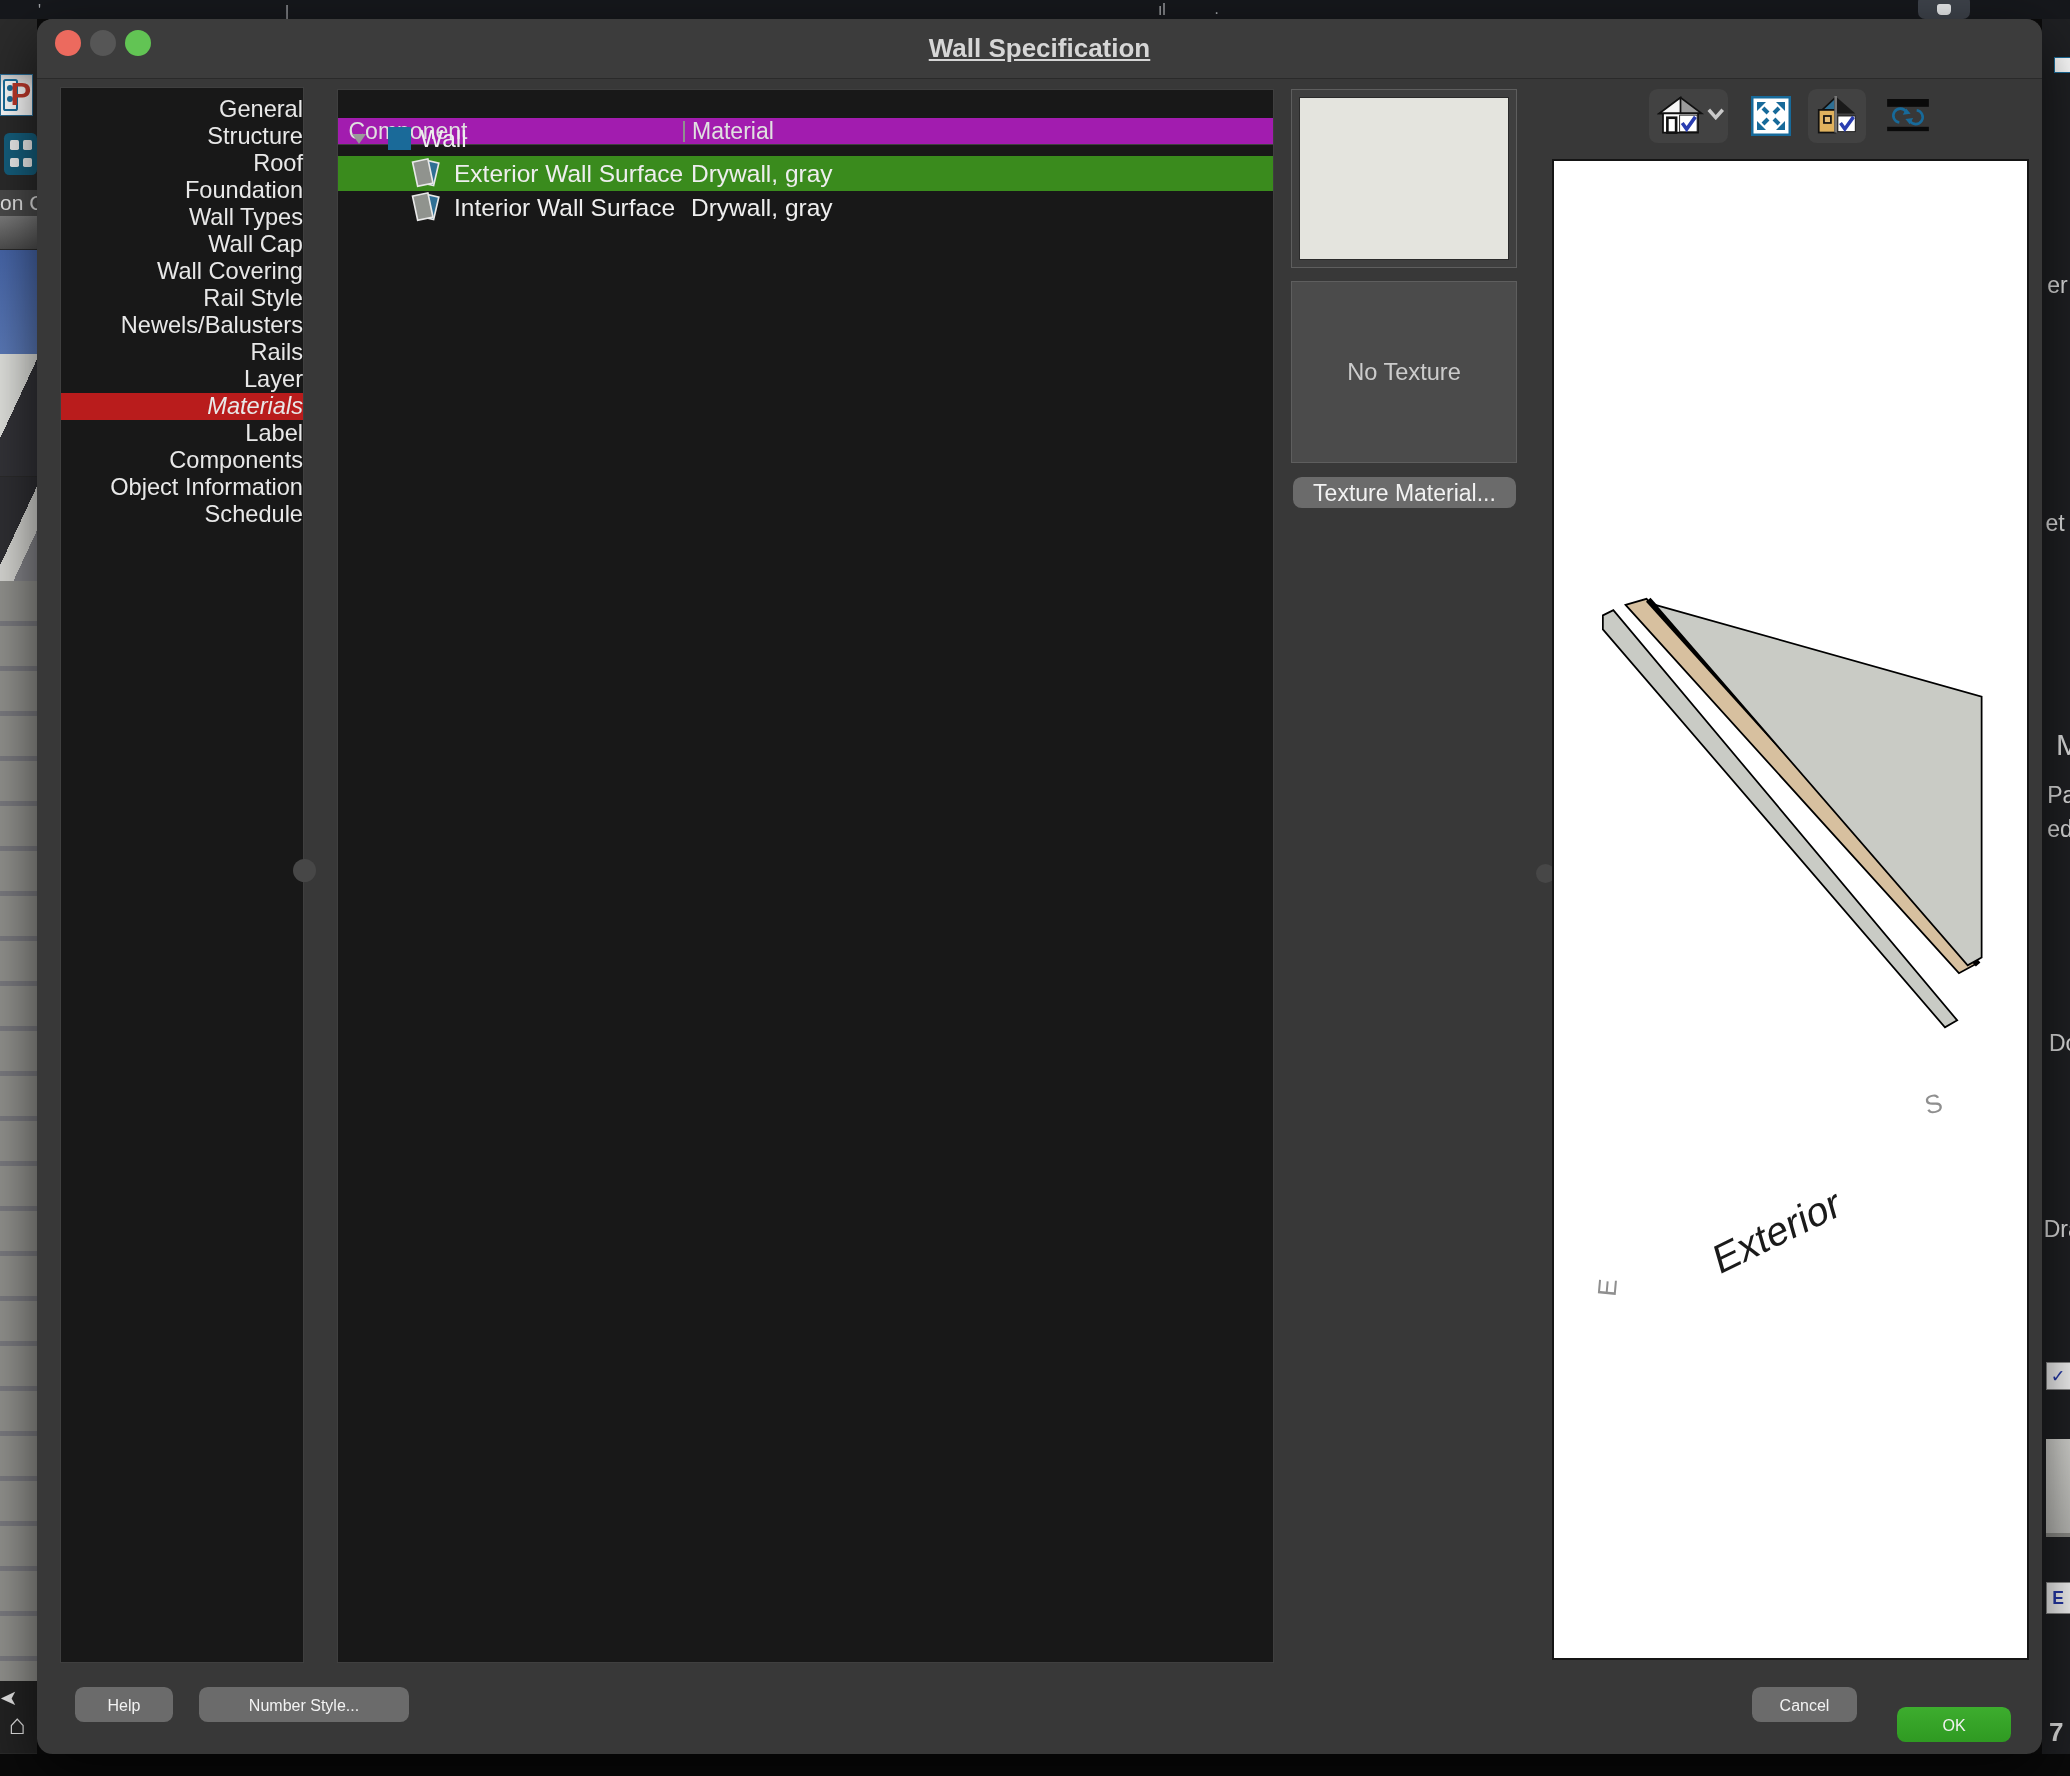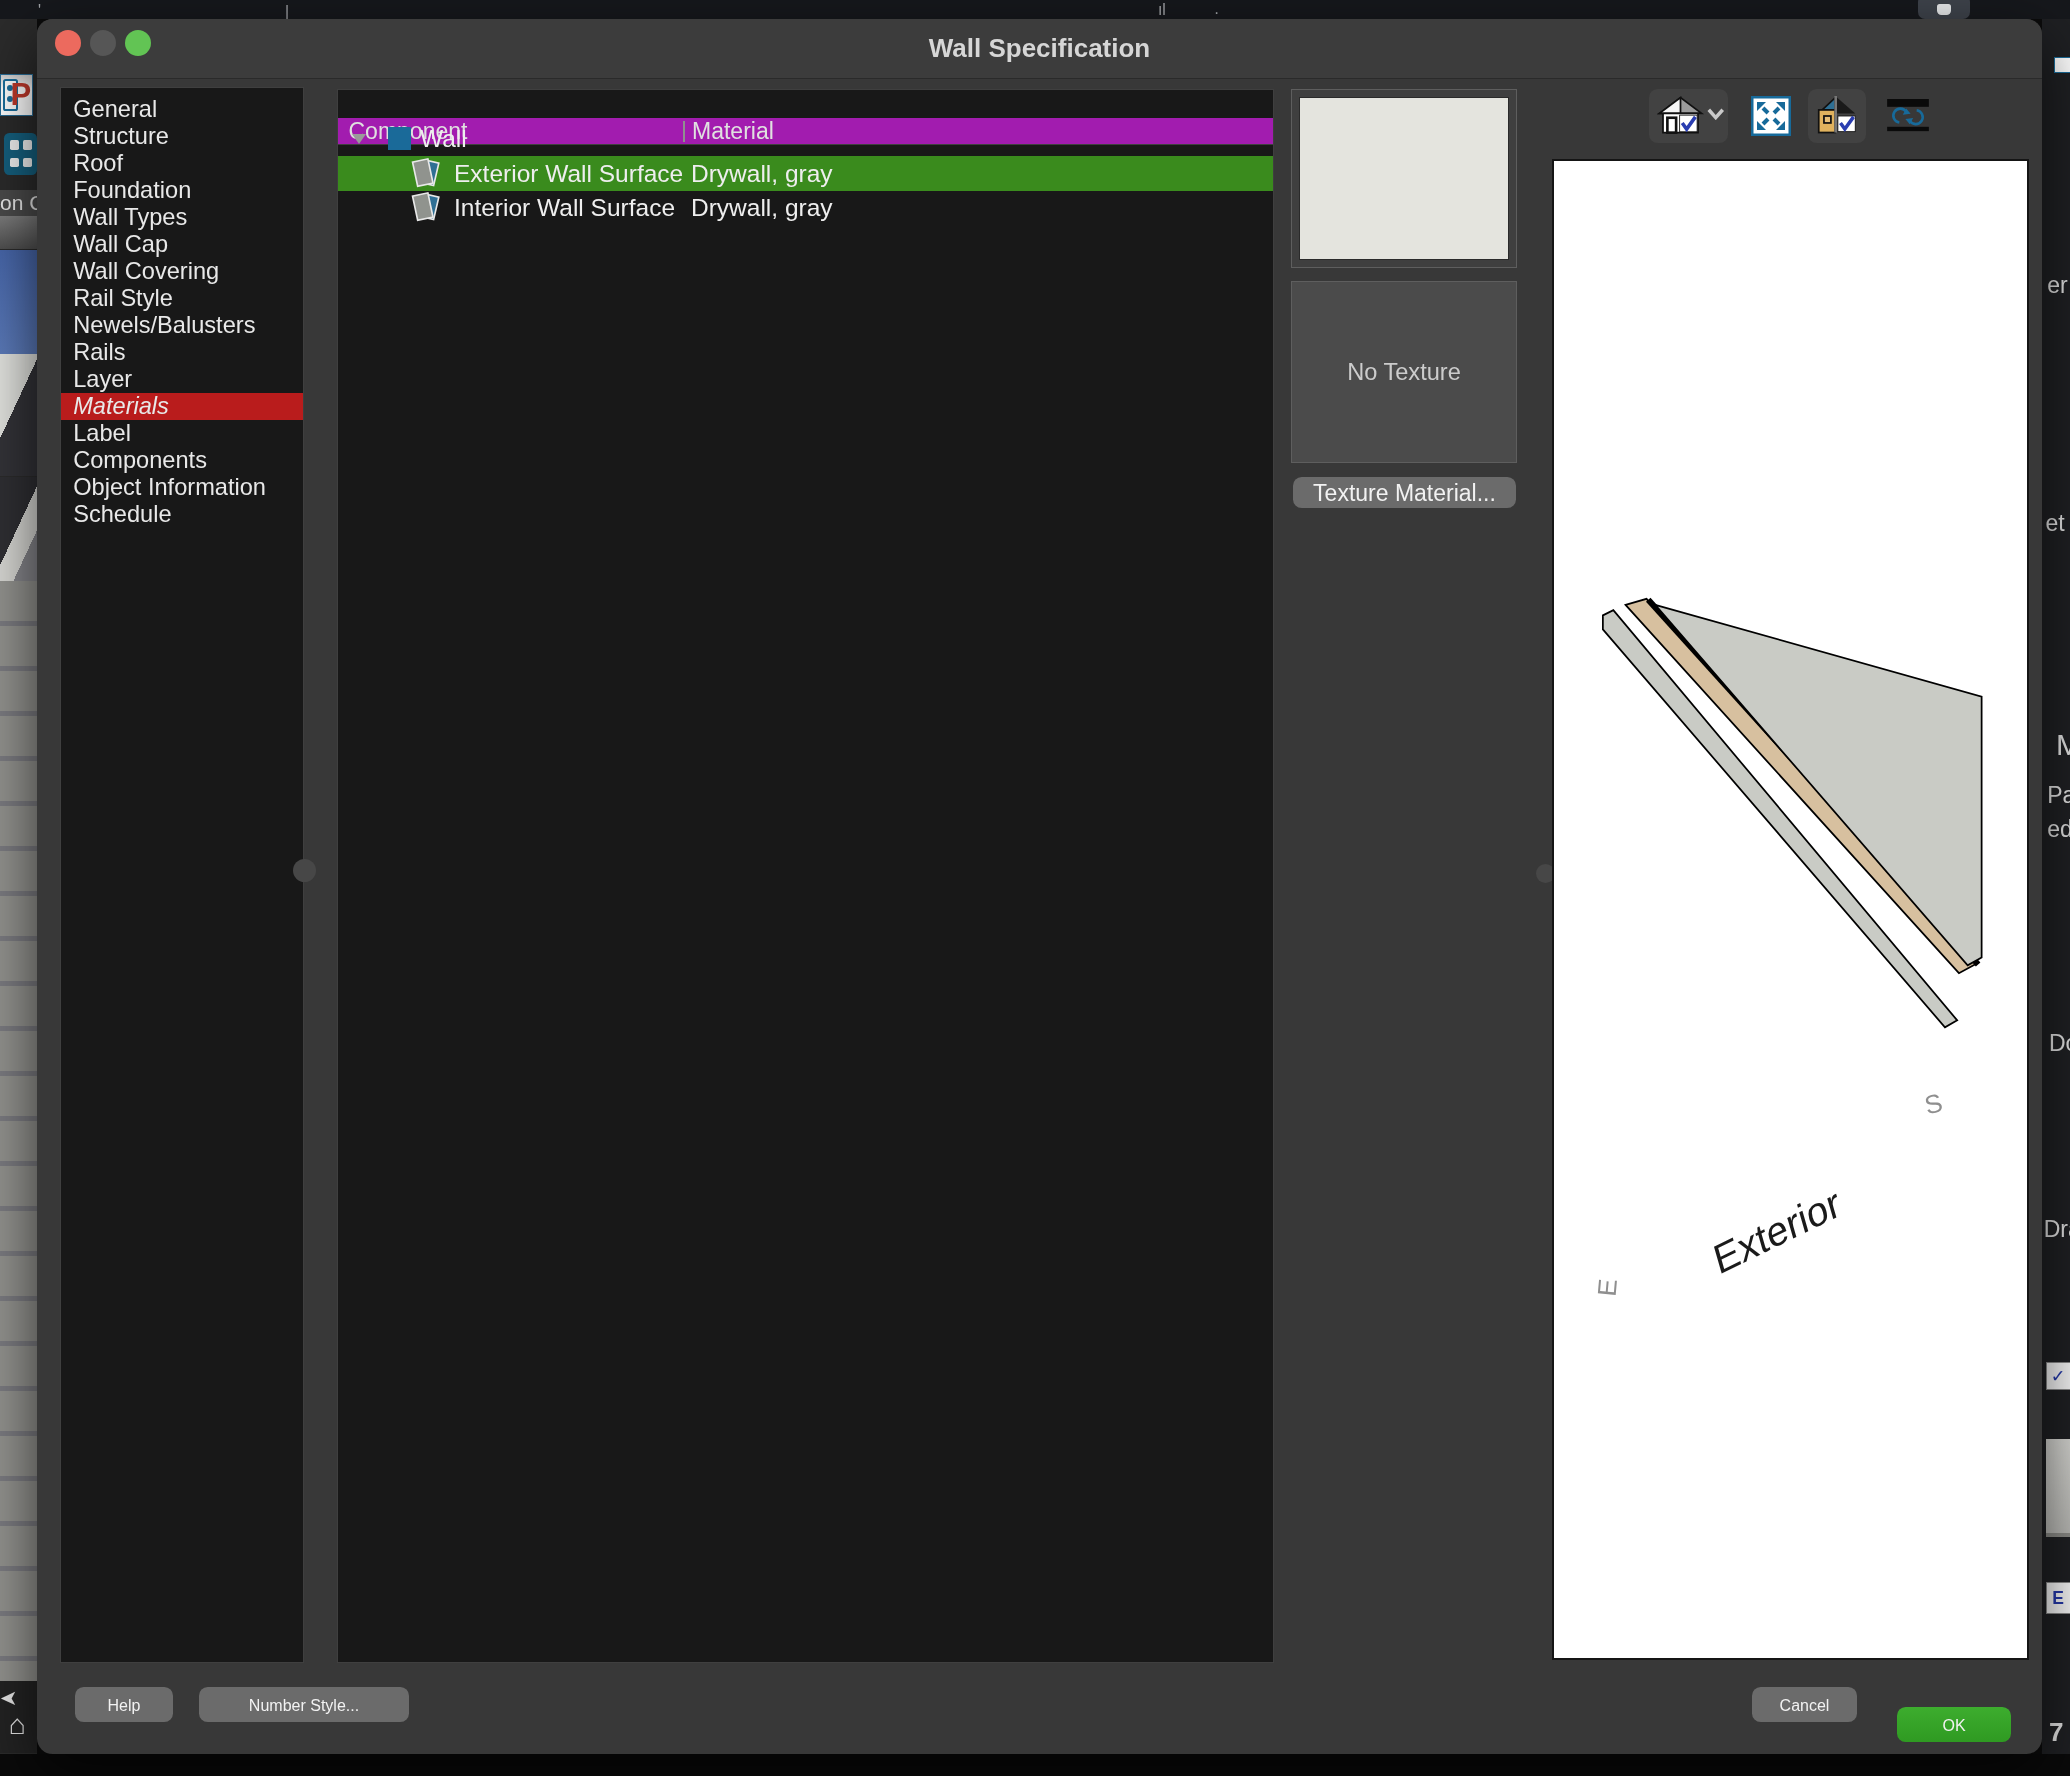--- a/index.html
+++ b/index.html
@@ -31,24 +31,24 @@
   .bgright{left:2042px;top:19px;width:28px;height:1735px;background:#1f2023;z-index:0;color:#dadada;}
   .rfrag{font-size:23px;color:#e2e2e2;white-space:nowrap;}
   .rthumb{left:3.5px;top:1420px;width:24.5px;height:94px;background:linear-gradient(#d4d4d0,#b8b8b4);border-bottom:4.4px solid #8a8a86;}
   .ricon{width:23px;background:#f4f4f4;border:0.9px solid #888;color:#2438a8;font-size:17.5px;text-align:center;}
   .bgbottom{left:0;top:1754px;width:2070px;height:23px;background:#0a0a0a;z-index:1;}
   
   .dialog{left:37px;top:19px;width:2005px;height:1735px;background:#383838;border-radius:15.7px;
     box-shadow:0 21px 61px rgba(0,0,0,.65);z-index:2;}
   .titlebar{left:0;top:0;width:100%;height:59px;background:#3c3c3c;border-radius:15.7px 15.7px 0 0;border-bottom:0.9px solid #2a2a2a;}
   .light{top:11.4px;width:26px;height:26px;border-radius:50%;}
-  .title{left:0;top:14px;width:100%;text-align:center;color:#d6d6d6;font-size:26px;font-weight:600;}
+  .title{left:0;top:14px;width:100%;text-align:center;color:#d6d6d6;font-size:26px;font-weight:600;text-decoration:underline;}
   .panel{background:#181818;border:0.9px solid #3f3f3f;}
   
-  .sidebar{left:23px;top:68px;width:242px;height:1574px;}
+  .sidebar{left:23px;top:68px;width:242px;height:1574px;text-align:right;}
   .sideitem{position:relative;height:27px;line-height:27px;padding-left:12.2px;color:#e8e8e8;font-size:23.6px;white-space:nowrap;}
   .sideitem.sel{background:#b91c1c;font-style:italic;}
   .sidepad{height:7.9px;}
   
   .table{left:300px;top:70px;width:935px;height:1572px;}
   .thead{position:absolute;left:0;top:0;width:100%;height:26px;background:#a21caf;border-bottom:0.9px solid #404040;color:#e0e0e0;font-size:23px;margin-top:28px;}
   .colsep{position:absolute;left:345px;top:2.6px;width:1.7px;height:21px;background:#8f8f8f;}
   .trow{position:absolute;left:0;width:100%;height:35px;color:#eeeeee;font-size:24.5px;}
   .trow.green{background:#3a8b1d;}
   .tri{position:absolute;left:14px;top:13px;width:0;height:0;border-left:7.9px solid transparent;border-right:7.9px solid transparent;border-top:10.5px solid #9a9a9a;}

